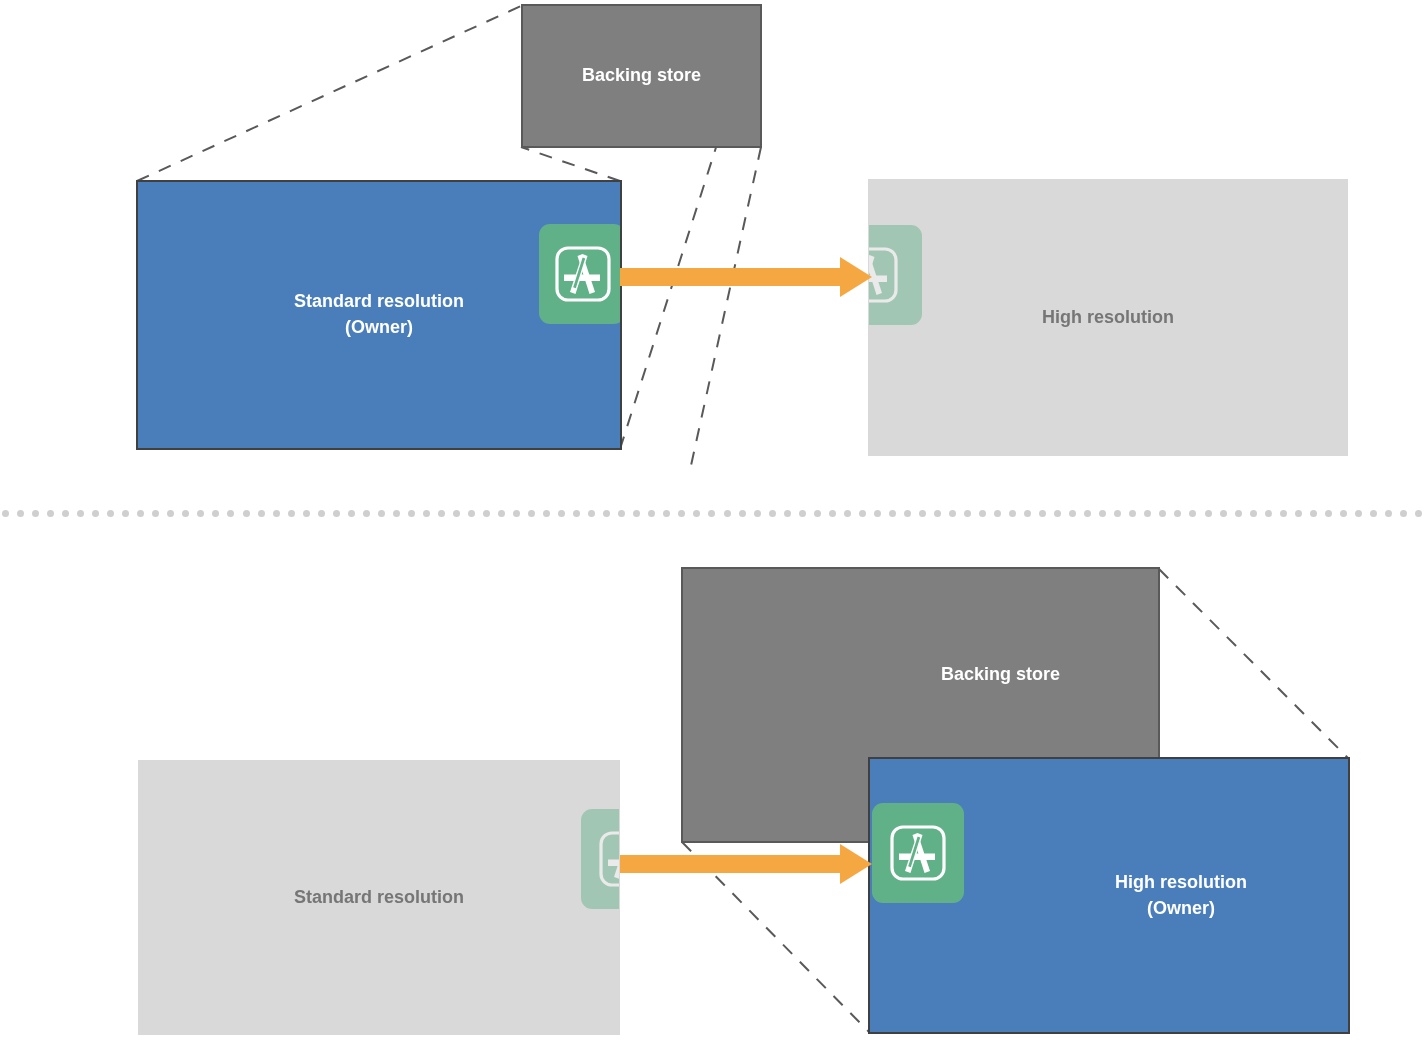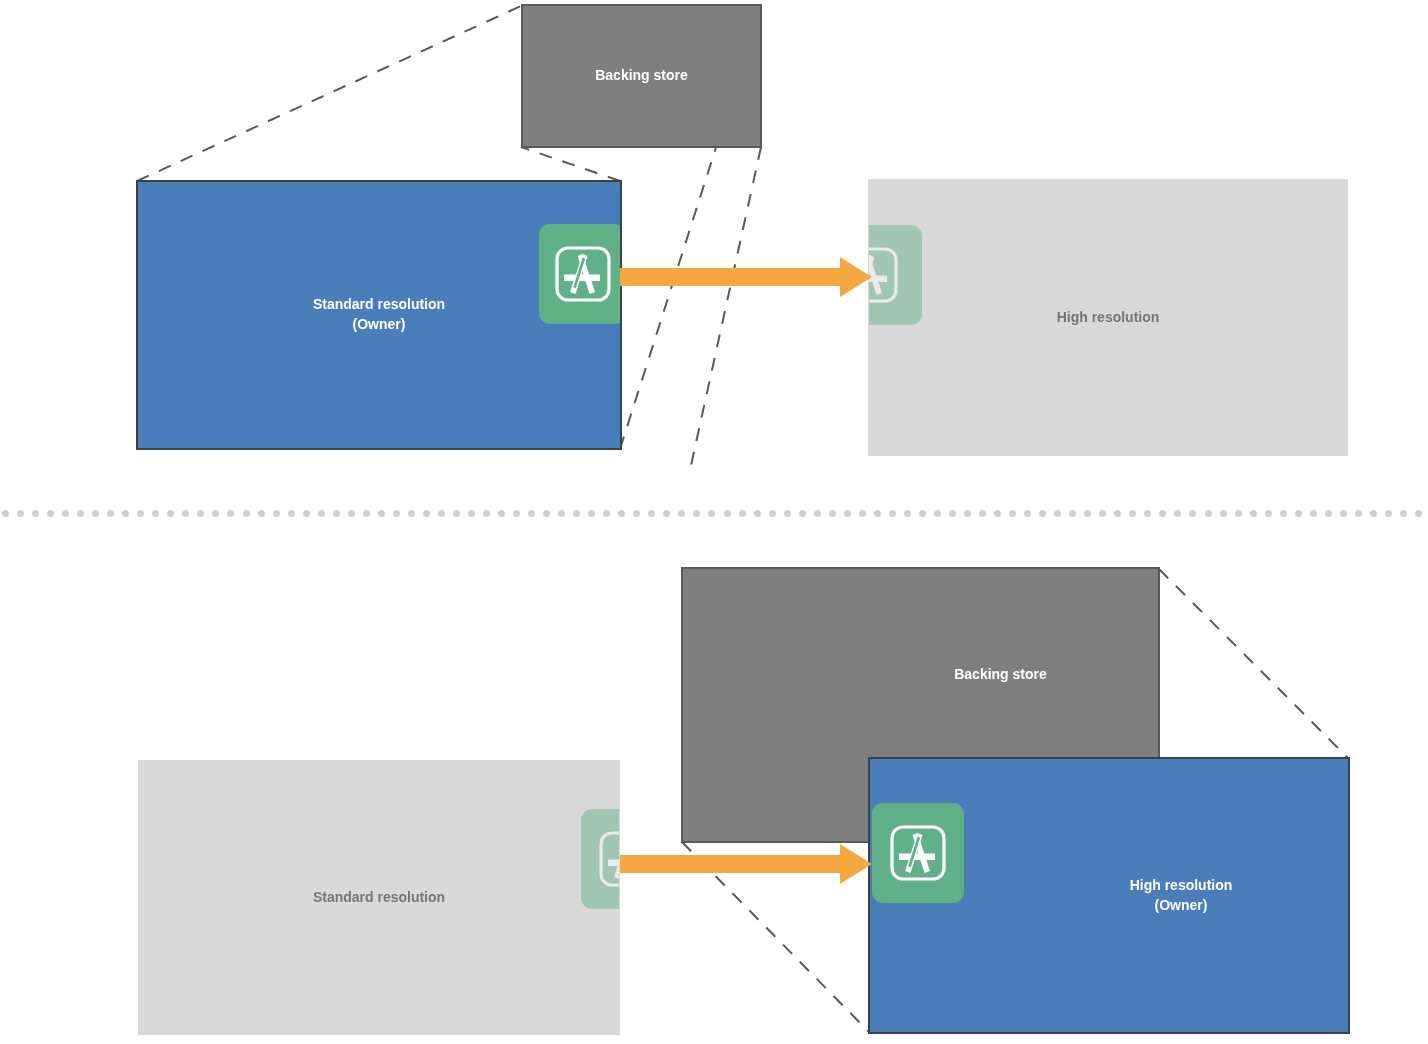--- a/index.html
+++ b/index.html
@@ -26,21 +26,21 @@
   }
   .box {
     position: absolute;
     box-sizing: border-box;
     display: flex;
     align-items: center;
     justify-content: center;
     text-align: center;
   }
   .box-label {
-    font-size: 14px;
+    font-size: 18px;
     font-weight: bold;
     line-height: 1.42;
     white-space: pre-line;
     pointer-events: none;
   }
   .box-blue {
     background: #4a7ebb;
     border: 2px solid #404040;
   }
   .box-blue .box-label { color: #ffffff; }

